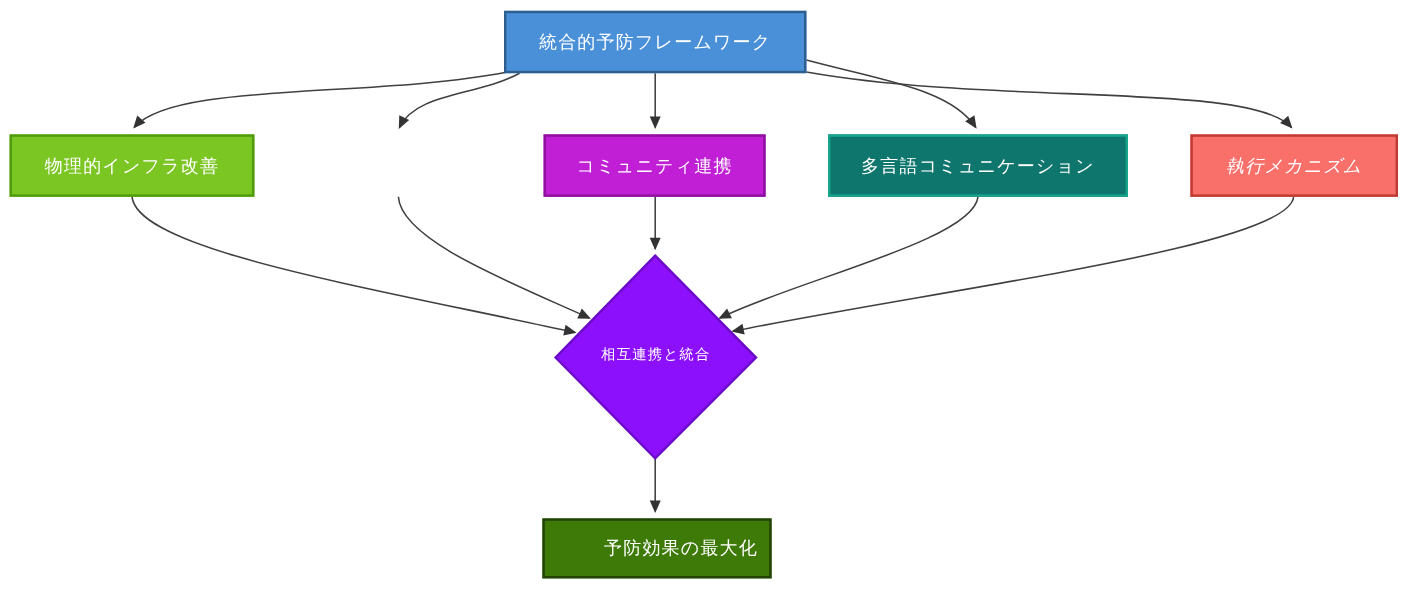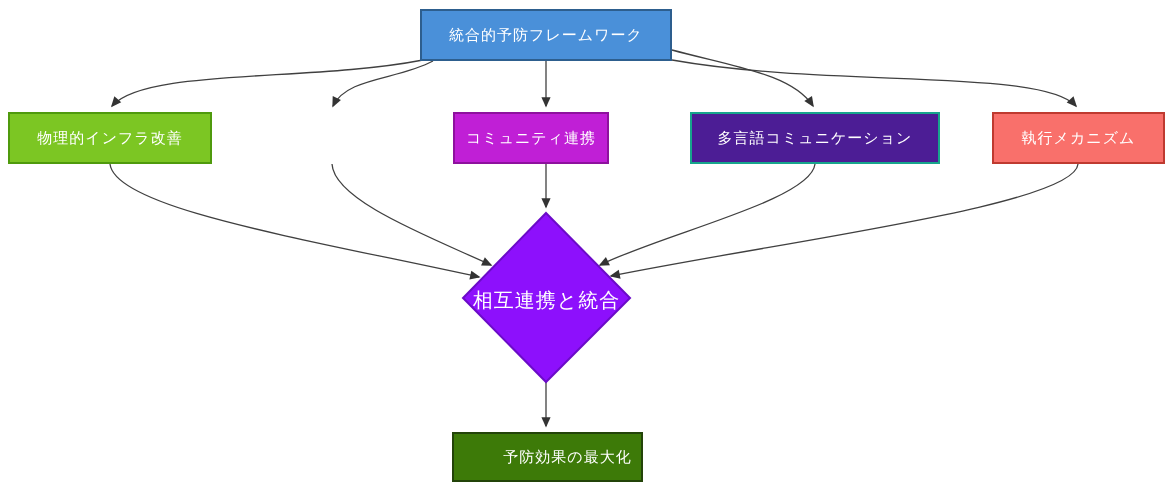--- a/index.html
+++ b/index.html
@@ -27,33 +27,33 @@
     letter-spacing: 1px;
     white-space: nowrap;
     text-align: center;
   }
   .diamond-label {
     position: absolute;
     left: 463px;
     top: 287px;
     width: 167px;
     text-align: center;
-    font-size: 20px;
+    font-size: 12px;
     letter-spacing: 1px;
     color: #ffffff;
     white-space: nowrap;
   }
   .edge { fill: none; stroke-width: 1.3; }
   
   #node-framework      { left: 420px; top: 9px;   width: 252px; height: 52px; }
   #node-infrastructure { left: 8px;   top: 112px; width: 204px; height: 52px; }
   #node-monitoring     { left: 262px; top: 112px; width: 141px; height: 52px; }
-  #node-community      { left: 453px; top: 112px; width: 156px; height: 52px; }
+  #node-community      { left: 453px; top: 112px; width: 185px; height: 52px; }
   #node-multilingual   { left: 690px; top: 112px; width: 250px; height: 52px; }
-  #node-enforcement    { left: 992px; top: 112px; width: 173px; height: 52px; }
+  #node-enforcement    { left: 992px; top: 112px; width: 173px; height: 52px; font-style: italic; }
   #node-maximization   { left: 452px; top: 432px; width: 191px; height: 50px; padding-left: 40px; }
 </style>
 </head>
 <body>
 
 <div id="canvas" style="background-color: rgb(255, 255, 255);">
 
   <svg id="edges-layer" viewBox="0 0 1172 494" xmlns="http://www.w3.org/2000/svg">
     <defs>
       <marker id="arrow" viewBox="0 0 10 10" refX="8.5" refY="5" markerWidth="9" markerHeight="8" orient="auto-start-reverse">
@@ -84,21 +84,21 @@
 
   <div id="node-framework" class="node" style="background-color: rgb(74, 144, 217); border-color: rgb(45, 94, 142); color: rgb(255, 255, 255);">
     <span>統合的予防フレームワーク</span>
   </div>
 
 
   <div id="node-community" class="node" style="background-color: rgb(192, 31, 214); border-color: rgb(142, 17, 158); color: rgb(255, 255, 255);">
     <span>コミュニティ連携</span>
   </div>
 
-  <div id="node-multilingual" class="node" style="background-color: #4c1d95; border-color: rgb(23, 165, 140); color: rgb(255, 255, 255);">
+  <div id="node-multilingual" class="node" style="background-color: #0f766e; border-color: rgb(23, 165, 140); color: rgb(255, 255, 255);">
     <span>多言語コミュニケーション</span>
   </div>
 
   <div id="node-enforcement" class="node" style="background-color: rgb(249, 112, 107); border-color: rgb(191, 58, 48); color: rgb(255, 255, 255);">
     <span>執行メカニズム</span>
   </div>
 
   <div class="diamond-label">相互連携と統合</div>
 
   <div id="node-maximization" class="node" style="background-color: rgb(61, 122, 8); border-color: rgb(35, 68, 9); color: rgb(255, 255, 255);">

